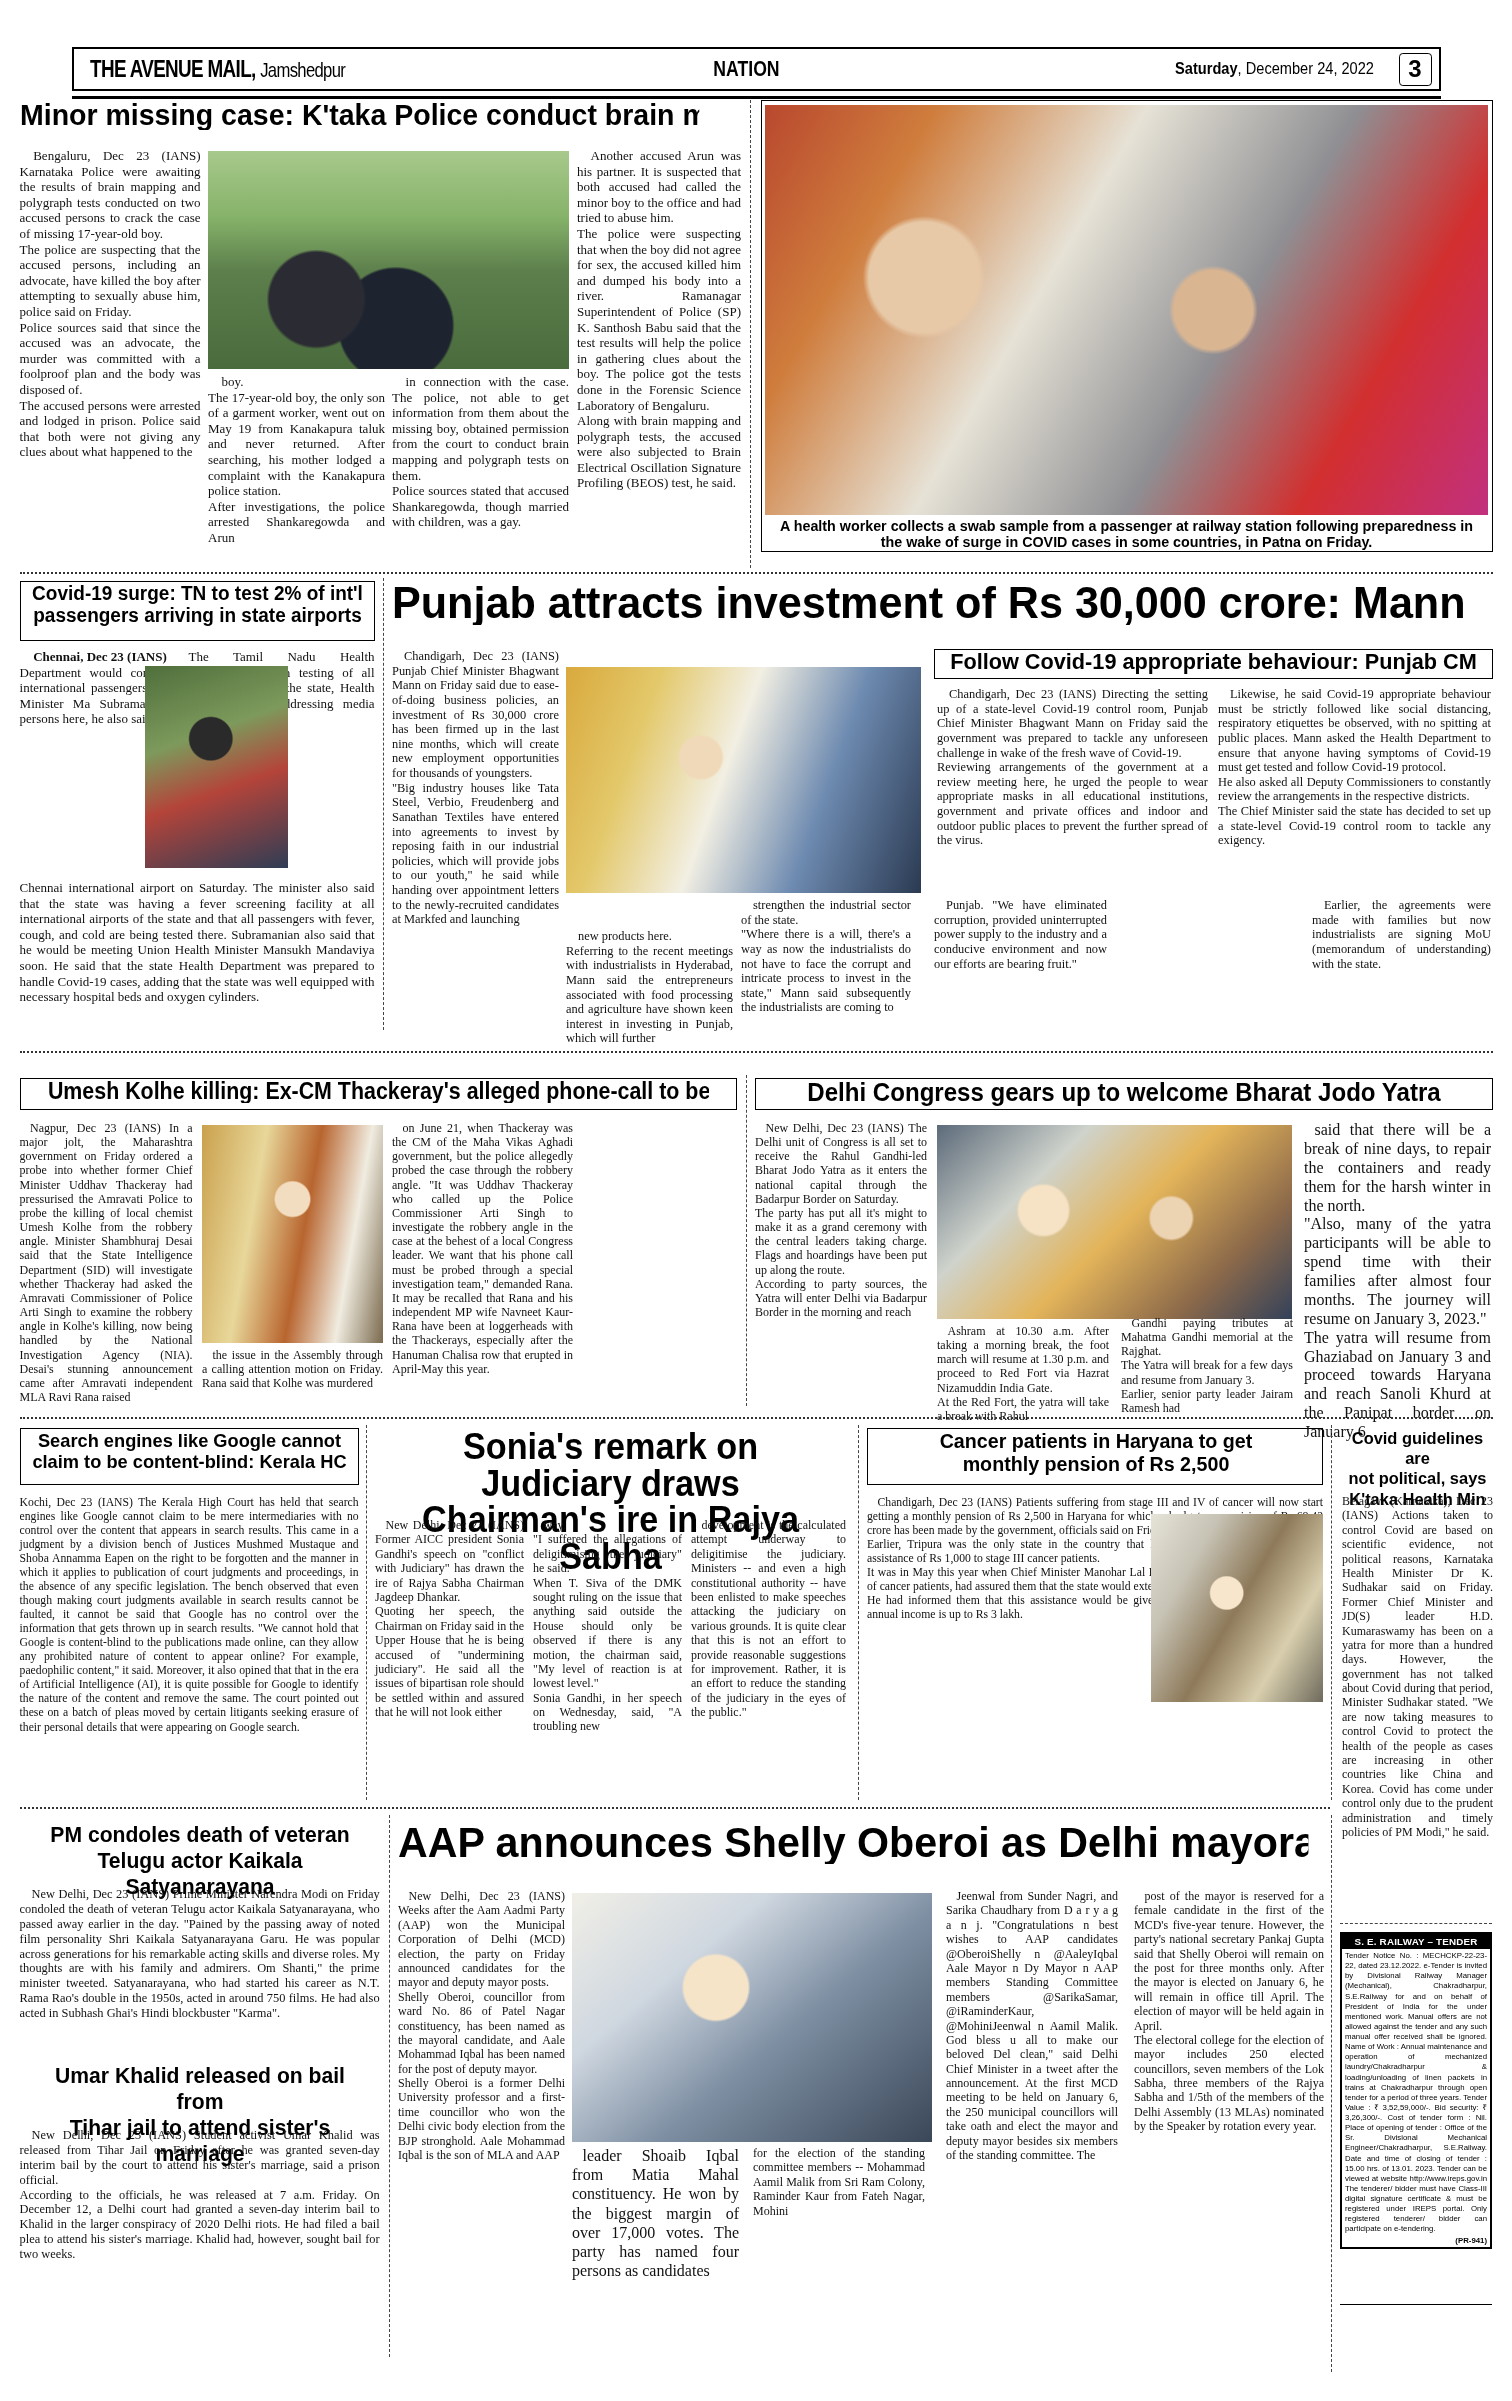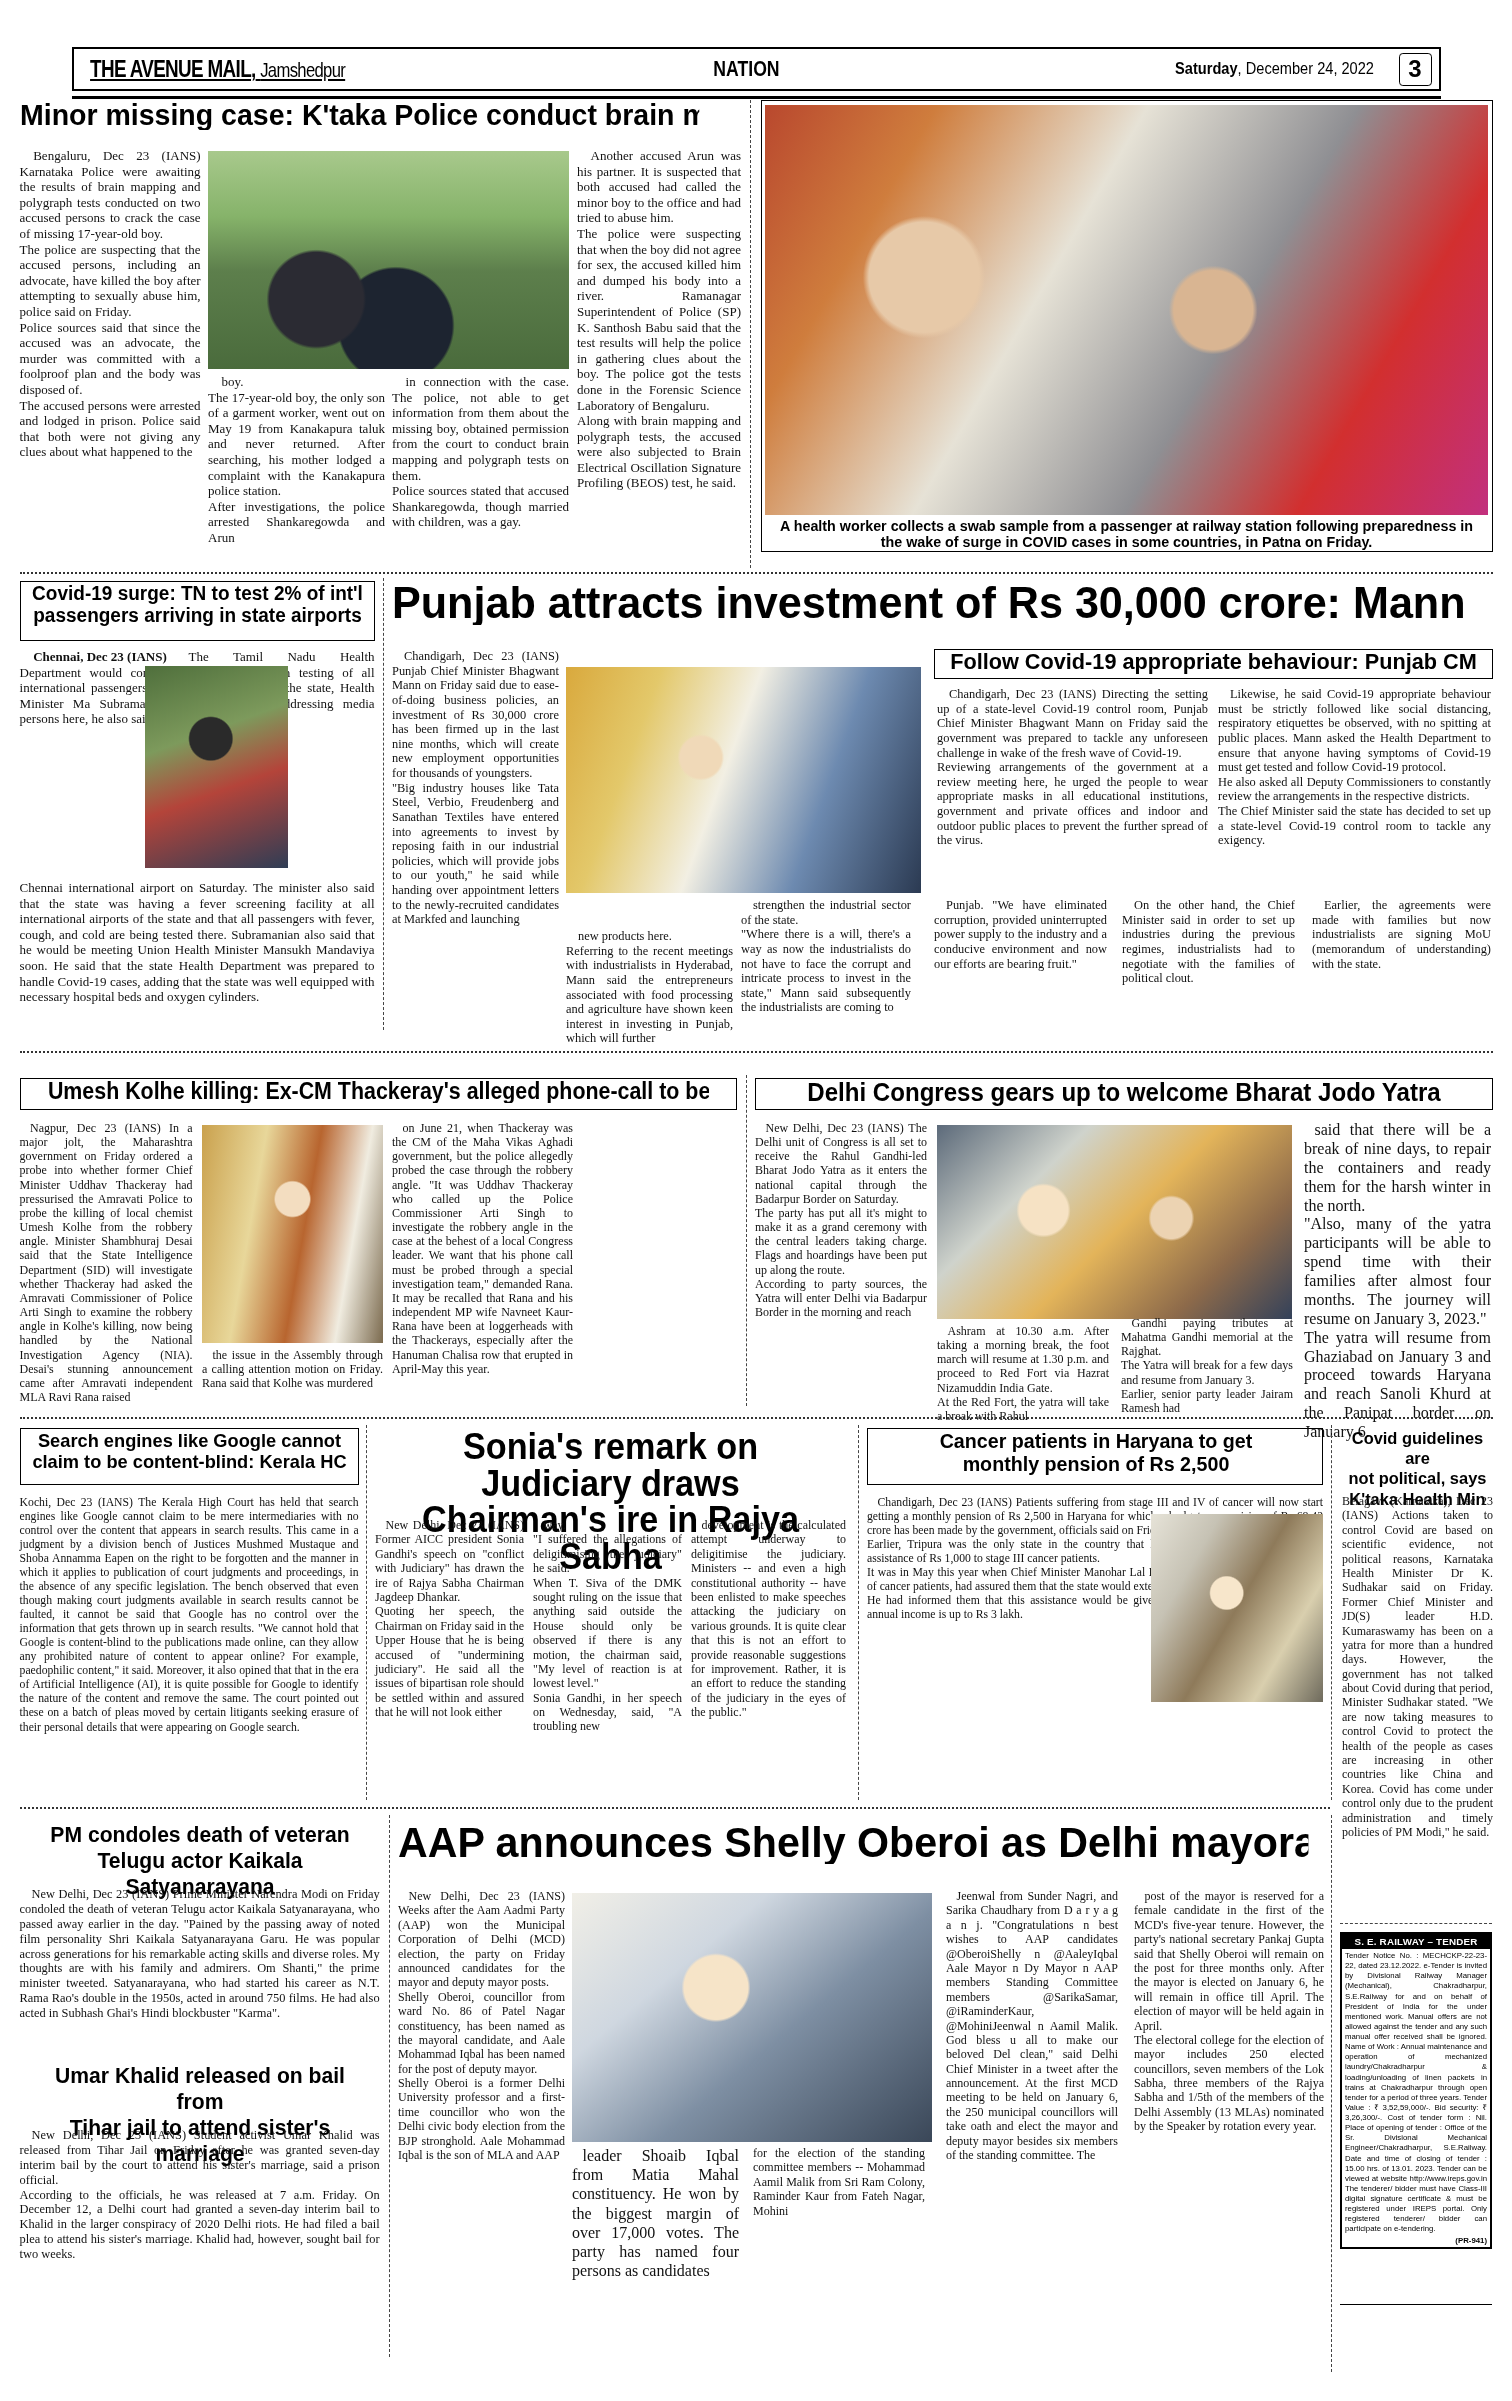--- a/index.html
+++ b/index.html
@@ -10,21 +10,21 @@
     height: 2401px;
     position: relative;
   }
   .page {
     position:absolute; left:0; top:0; width:1512px; height:2401px;
     background:#fff;
   }
   
   .masthead {
     position:absolute; left:72px; top:47px; width:1369px; height:44px;
-    border:2.3px solid #000; display:flex; align-items:center;text-decoration:underline;
+    border:2.3px solid #000; display:flex; align-items:center;
   }
   .mh-title {
     font-family:"Liberation Sans", sans-serif;
     font-weight:bold; font-size:23px; letter-spacing:-0.8px;
     transform:scaleX(0.82); transform-origin:left center;
     padding-left:19.6px; white-space:nowrap;
   }
   .mh-title .city { font-weight:normal; font-size:20.3px; }
   .mh-section {
     position:absolute; left:calc(50% - 53px);
@@ -185,21 +185,20 @@
   <div class="boxframe" style="left:934px;top:649px;width:559px;height:30px;"></div>
   <div class="hl" style="position:absolute;left:937px;top:651px;width:553px;font-size:22.6px;text-align:center;transform:scaleX(0.96);transform-origin:center top;white-space:nowrap;overflow:hidden;">Follow Covid-19 appropriate behaviour: Punjab CM</div>
 
   <div class="body" style="position:absolute;left:937px;top:687px;width:271px;font-size:12.4px;line-height:1.18;white-space:pre-line;text-indent:12px;">Chandigarh, Dec 23 (IANS) Directing the setting up of a state-level Covid-19 control room, Punjab Chief Minister Bhagwant Mann on Friday said the government was prepared to tackle any unforeseen challenge in wake of the fresh wave of Covid-19.
 Reviewing arrangements of the government at a review meeting here, he urged the people to wear appropriate masks in all educational institutions, government and private offices and indoor and outdoor public places to prevent the further spread of the virus.</div>
   <div class="body" style="position:absolute;left:1218px;top:687px;width:273px;font-size:12.4px;line-height:1.18;white-space:pre-line;text-indent:12px;">Likewise, he said Covid-19 appropriate behaviour must be strictly followed like social distancing, respiratory etiquettes be observed, with no spitting at public places. Mann asked the Health Department to ensure that anyone having symptoms of Covid-19 must get tested and follow Covid-19 protocol.
 He also asked all Deputy Commissioners to constantly review the arrangements in the respective districts.
 The Chief Minister said the state has decided to set up a state-level Covid-19 control room to tackle any exigency.</div>
 
   <div class="body" style="position:absolute;left:934px;top:898px;width:173px;font-size:12.4px;line-height:1.18;white-space:pre-line;text-indent:12px;">Punjab. "We have eliminated corruption, provided uninterrupted power supply to the industry and a conducive environment and now our efforts are bearing fruit."</div>
-  <div class="body" style="position:absolute;left:1122px;top:898px;width:173px;font-size:12.4px;line-height:1.18;white-space:pre-line;text-indent:12px;">On the other hand, the Chief Minister said in order to set up industries during the previous regimes, industrialists had to negotiate with the families of political clout.</div>
   <div class="body" style="position:absolute;left:1312px;top:898px;width:179px;font-size:12.4px;line-height:1.18;white-space:pre-line;text-indent:12px;">Earlier, the agreements were made with families but now industrialists are signing MoU (memorandum of understanding) with the state.</div>
 
   <div class="hdot" style="left:19.6px;top:1051px;width:1473px;"></div>
 
   <div class="boxframe" style="left:19.6px;top:1078px;width:717px;height:32px;"></div>
   <div class="hl" style="position:absolute;left:22.6px;top:1080px;width:711px;font-size:23px;text-align:center;transform:scaleX(0.93);transform-origin:center top;white-space:nowrap;overflow:hidden;">Umesh Kolhe killing: Ex-CM Thackeray's alleged phone-call to be probed</div>
 
   <div class="body" style="position:absolute;left:19.6px;top:1121px;width:173px;font-size:12px;line-height:1.18;white-space:pre-line;text-indent:10.5px;">Nagpur, Dec 23 (IANS) In a major jolt, the Maharashtra government on Friday ordered a probe into whether former Chief Minister Uddhav Thackeray had pressurised the Amravati Police to probe the killing of local chemist Umesh Kolhe from the robbery angle. Minister Shambhuraj Desai said that the State Intelligence Department (SID) will investigate whether Thackeray had asked the Amravati Commissioner of Police Arti Singh to examine the robbery angle in Kolhe's killing, now being handled by the National Investigation Agency (NIA). Desai's stunning announcement came after Amravati independent MLA Ravi Rana raised</div>
 
   <div class="photo ph5" style="left:202px;top:1125px;width:181px;height:218px;"></div>

